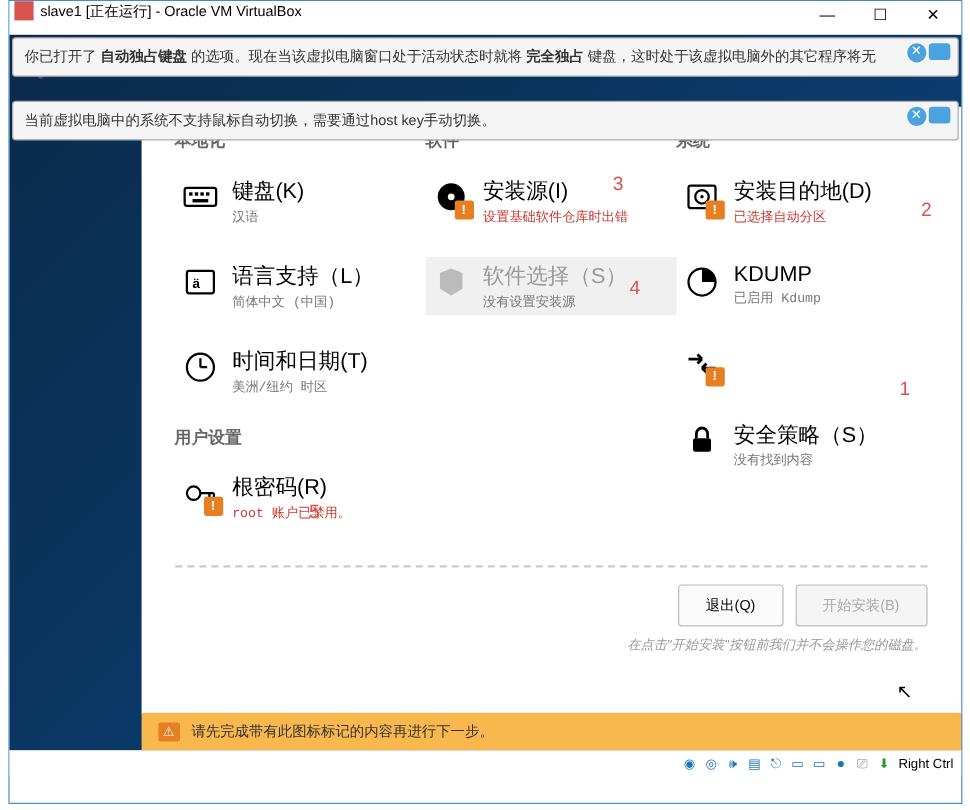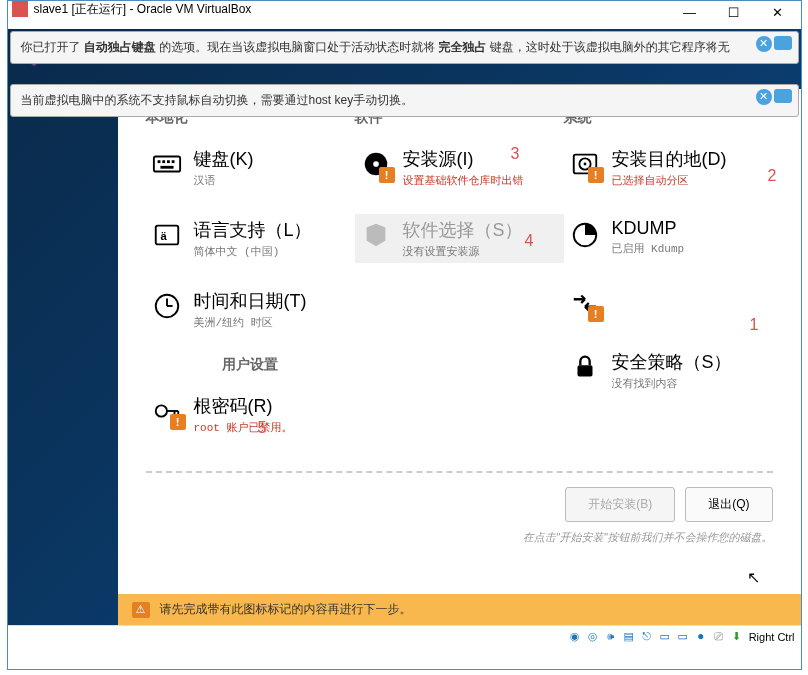--- a/index.html
+++ b/index.html
@@ -145,21 +145,21 @@
                   <line x1="16" y1="16" x2="16" y2="8" stroke="#000" stroke-width="2"></line>
                   <line x1="16" y1="16" x2="22" y2="16" stroke="#000" stroke-width="2"></line>
                 </svg>
               </div>
             <div>
               <div class="s-title">时间和日期(T)</div>
               <div class="s-sub">美洲/纽约 时区</div>
             </div>
           </div>
 
-          <div class="col-title" style="margin-top:12px;text-align:center;">用户设置</div>
+          <div class="col-title" style="margin-top:12px;">用户设置</div>
 
           <div class="setting">
             <div class="s-icon">
               <svg viewBox="0 0 32 32">
                   <circle cx="10" cy="16" r="6" fill="none" stroke="#000" stroke-width="2"></circle>
                   <line x1="16" y1="16" x2="28" y2="16" stroke="#000" stroke-width="2"></line>
                   <line x1="24" y1="16" x2="24" y2="22" stroke="#000" stroke-width="2"></line>
                   <line x1="28" y1="16" x2="28" y2="20" stroke="#000" stroke-width="2"></line>
                 </svg>
               <div class="warn-badge">!</div>
@@ -257,22 +257,22 @@
               <div class="s-title">安全策略（S）</div>
               <div class="s-sub">没有找到内容</div>
             </div>
           </div>
         </div>
       </div>
 
       <div class="divider"></div>
 
       <div class="btn-row">
+        <button class="btn">退出(Q)</button>
         <button class="btn disabled">开始安装(B)</button>
-        <button class="btn">退出(Q)</button>
       </div>
 
       <div class="hint">在点击"开始安装"按钮前我们并不会操作您的磁盘。</div>
     </div>
 
     <div class="warn-bar">
       <div class="warn-tri">⚠</div>
       <span>请先完成带有此图标标记的内容再进行下一步。</span>
     </div>
     <div class="cursor">↖</div>

